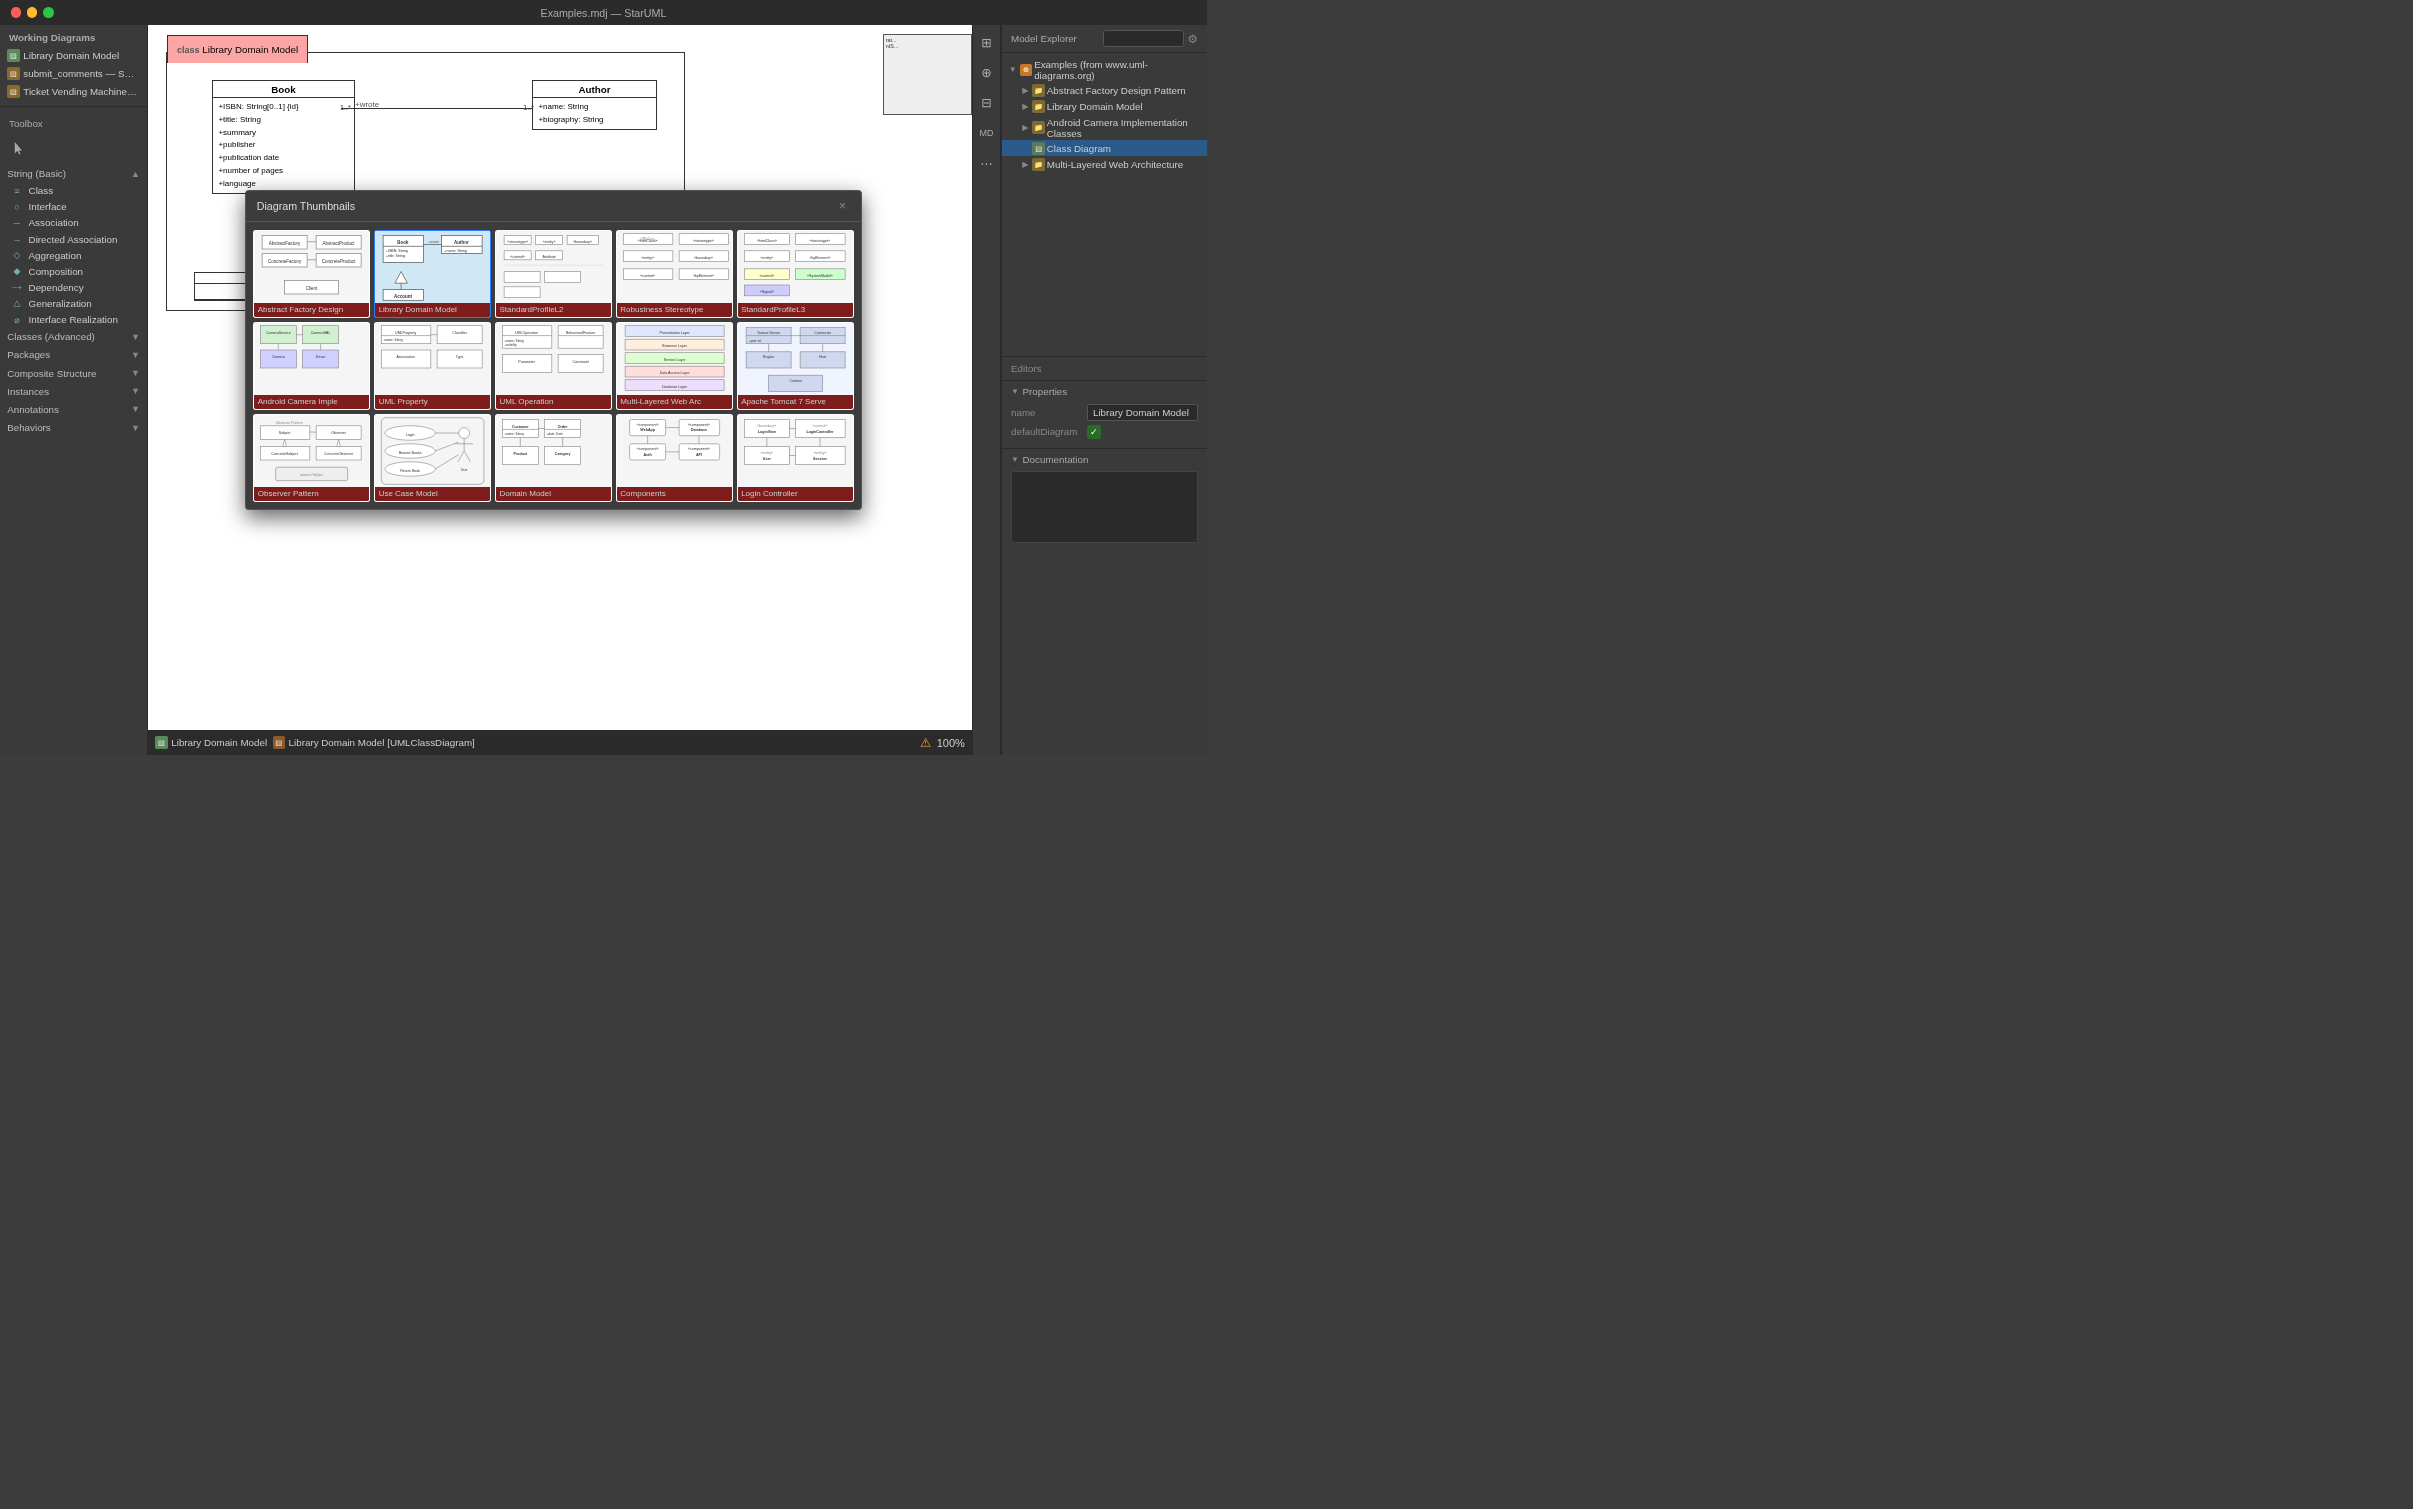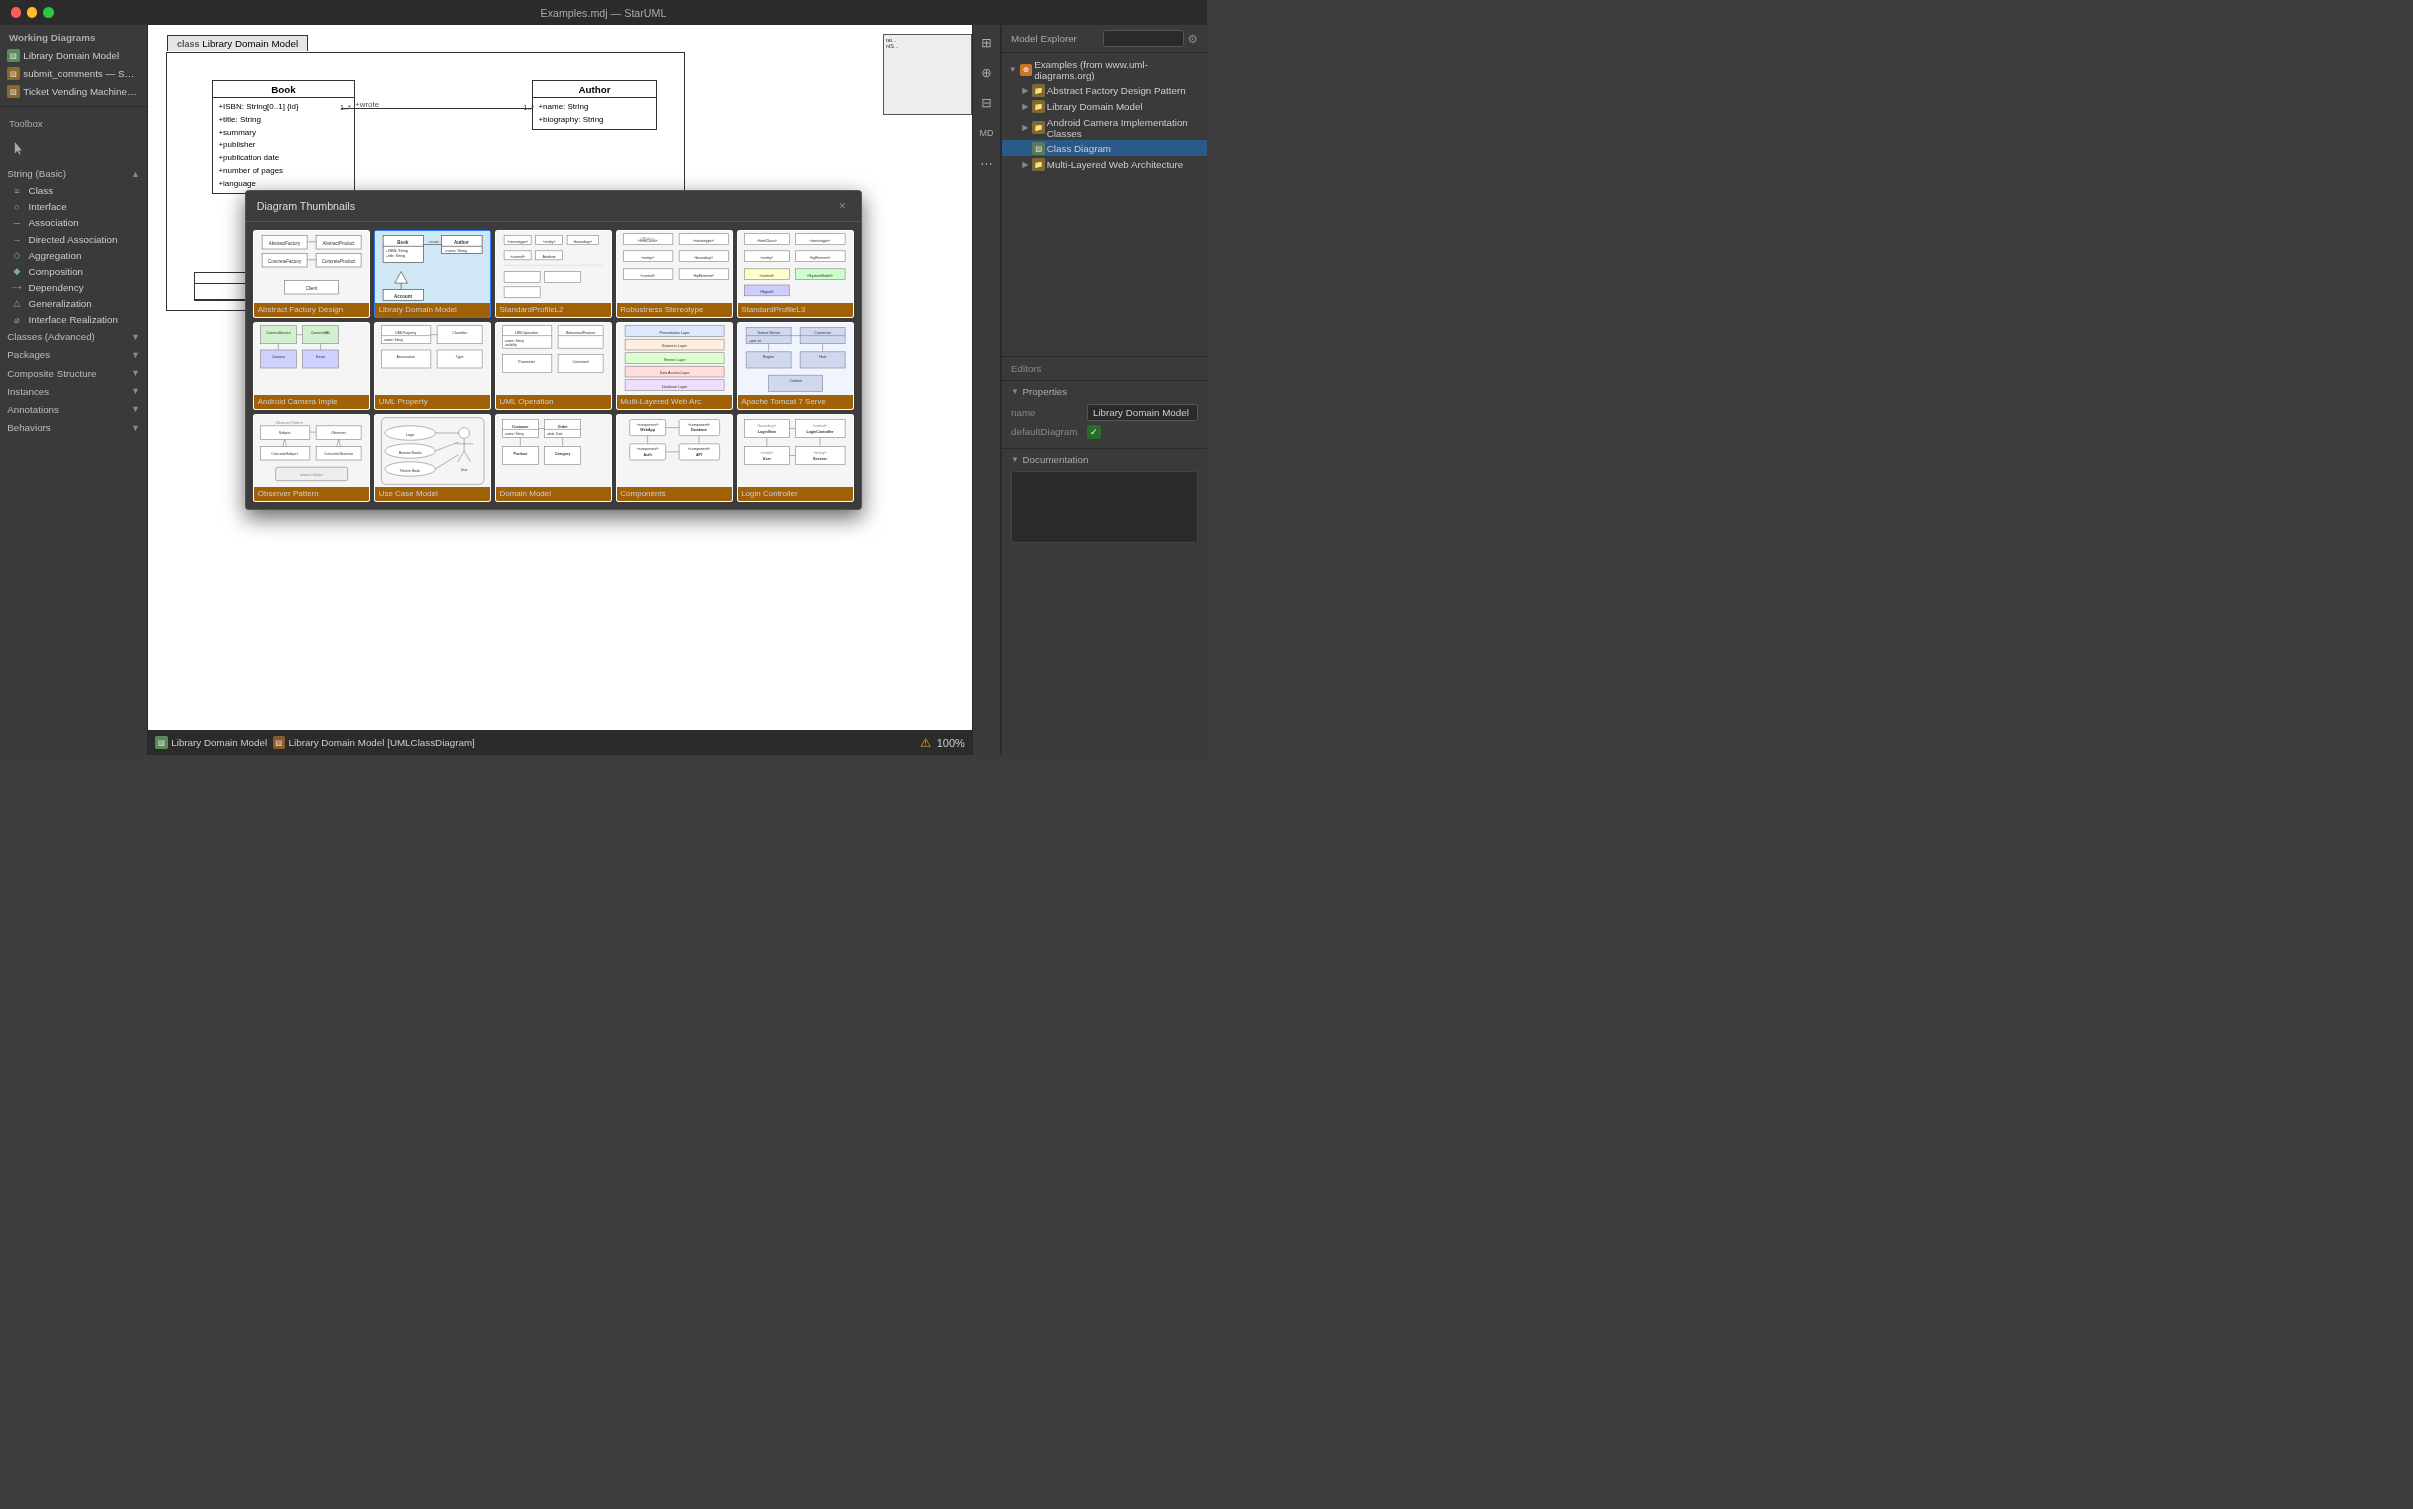--- a/index.html
+++ b/index.html
@@ -401,21 +401,21 @@
       height: 72px;
       background: #f0f0f0;
       display: flex;
       align-items: center;
       justify-content: center;
       overflow: hidden;
       position: relative;
     }
     .thumbnail-img.blue-tint { background: #d0e8f0; }
     .thumbnail-label {
-      background: #a16207;
+      background: #7f1d1d;
       color: #ccc;
       font-size: 8px;
       padding: 2.7px 3.6px;
       text-align: left;
       overflow: hidden;
       text-overflow: ellipsis;
       white-space: nowrap;
     }
 
     
@@ -546,21 +546,21 @@
       <span class="arrow">▼</span>
     </div>
   </div>
 
   <div class="center-area">
 
     <div class="diagram-canvas">
       <div style="padding: 27px 18px; position: relative;">
         
         <div style="border: 0.9px solid #333; display: inline-block; position: relative; padding: 18px; min-width: 519px; min-height: 259px; background: white;">
-          <div style="position: absolute; top: -18px; left: 0; background: #e5e5e5; border: 0.9px solid #333; border-bottom: none; padding: 2px 9px; font-size: 9.8px;">
+          <div style="position: absolute; top: -18px; left: 0; background: #fca5a5; border: 0.9px solid #333; border-bottom: none; padding: 8px 9px; font-size: 9.8px;">
             <span style="font-weight:bold; font-size:9px; color:#555;">class</span>
             <span style="font-size:9.8px;"> Library Domain Model</span>
           </div>
 
           
           <div style="position: absolute; left: 45px; top: 27px; border: 0.9px solid #333; background: white; width: 143px;">
             <div style="text-align:center; font-weight:bold; font-size:9.8px; padding: 2.7px; border-bottom: 0.9px solid #333;">Book</div>
             <div style="font-size:8px; padding: 2.7px 5.4px; line-height:1.6;">
               +ISBN: String[0..1] {id}<br>
               +title: String<br>

